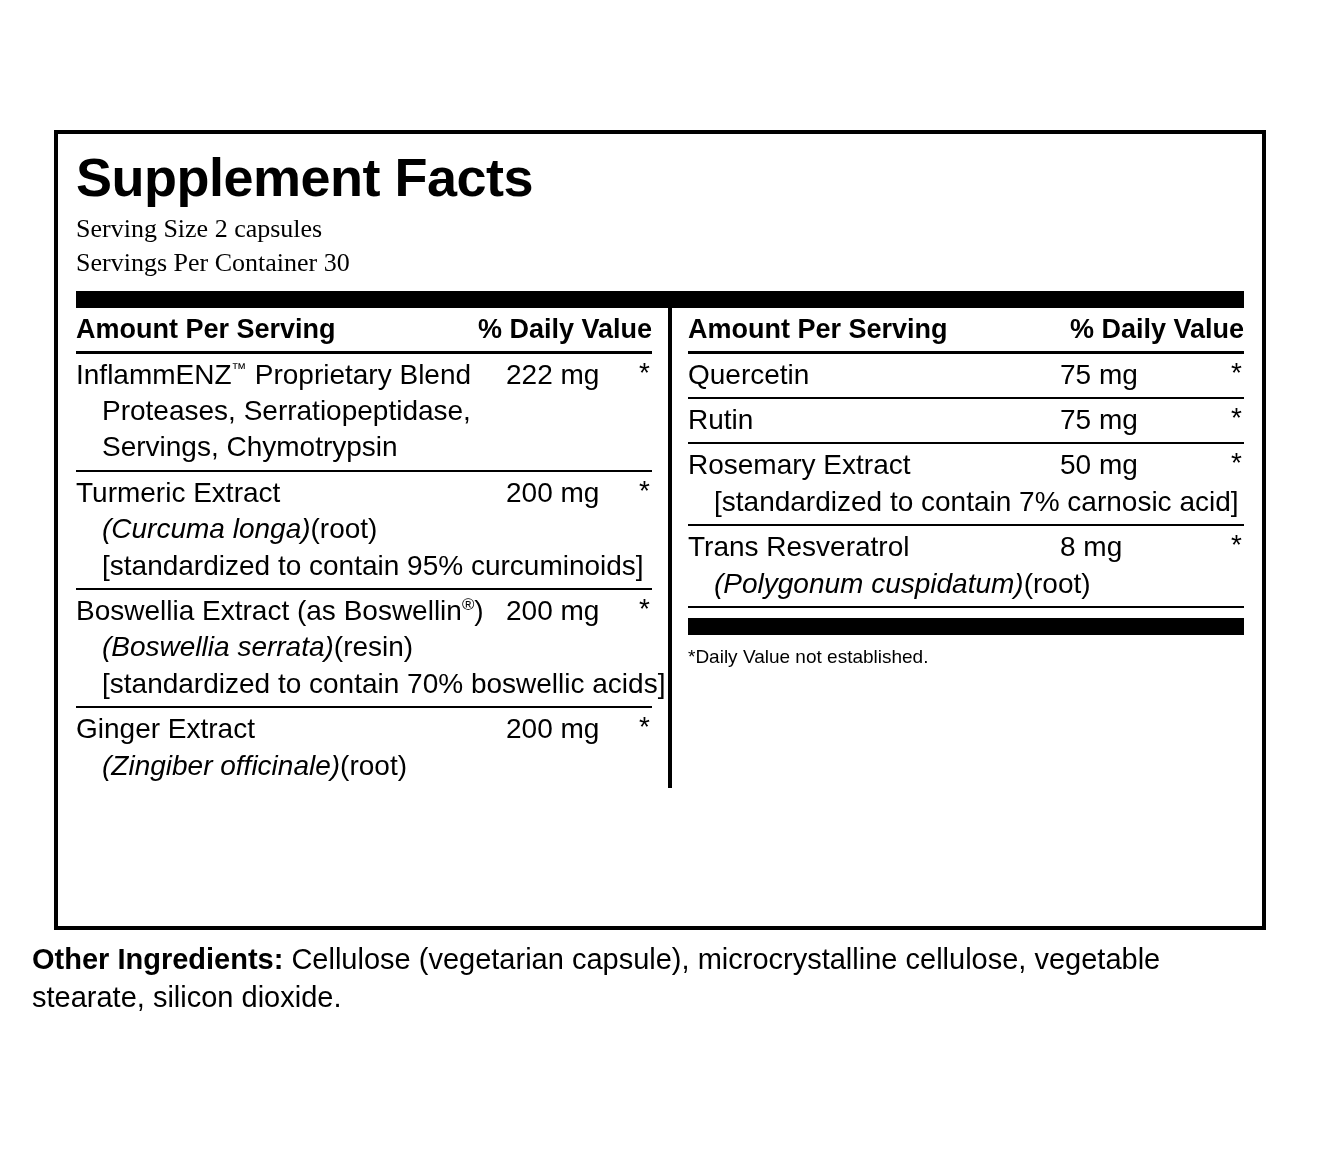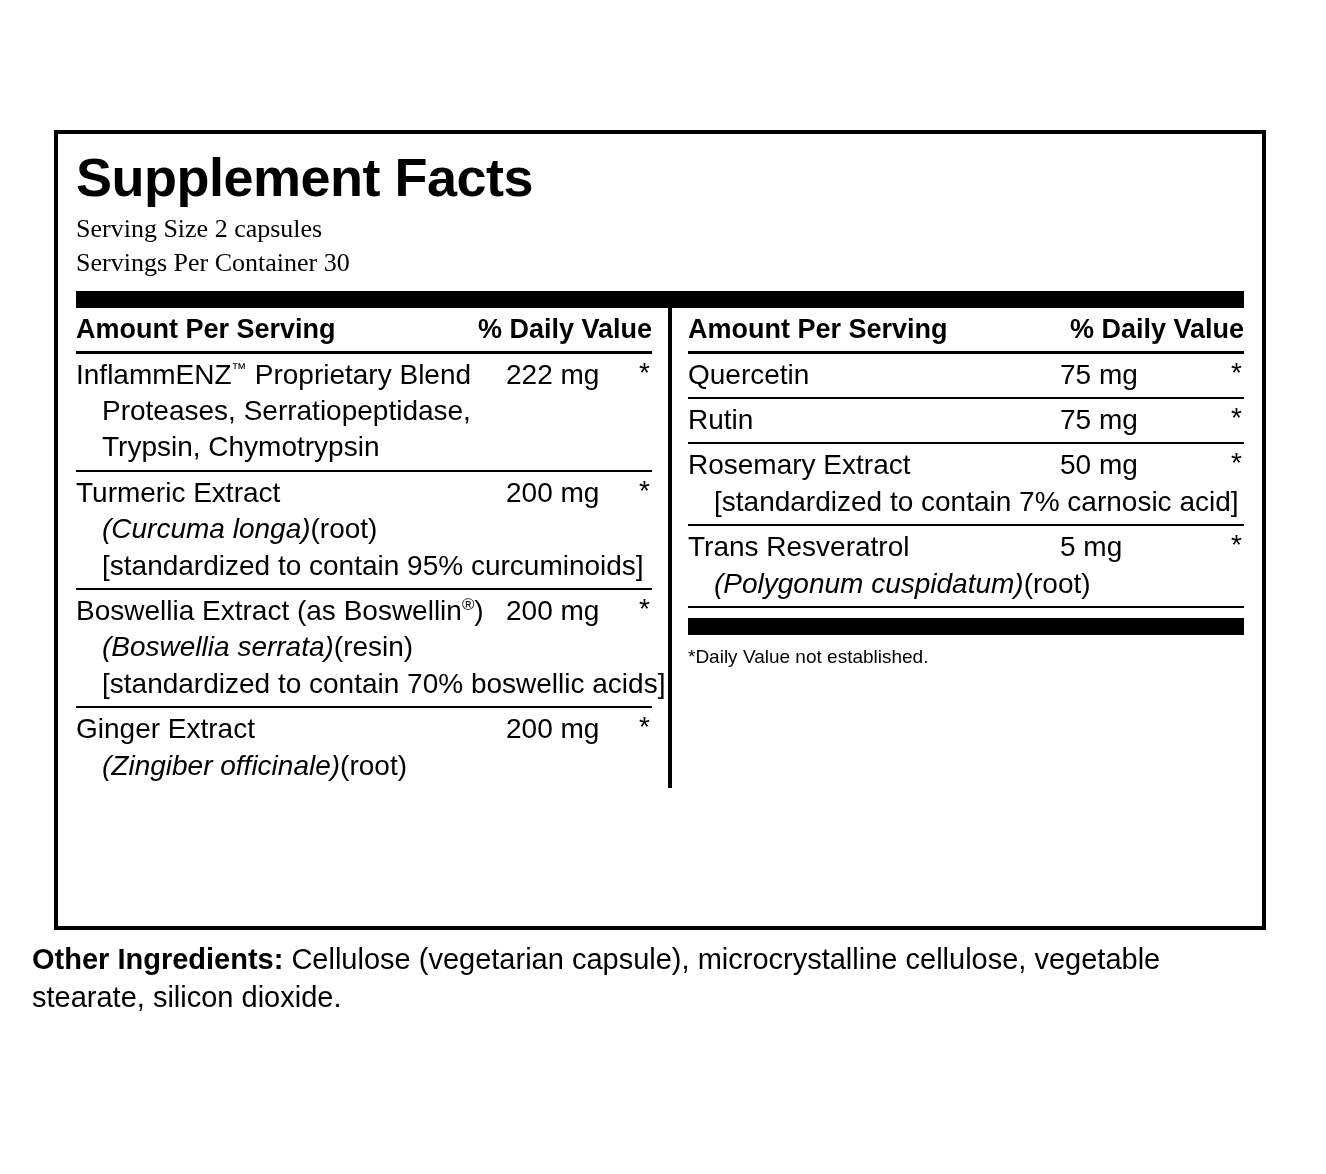--- a/index.html
+++ b/index.html
@@ -208,21 +208,21 @@
             <span>% Daily Value</span>
           </div>
 
           <div class="nutrient">
             <div class="n-main">
               <span class="n-name"><span>InflammENZ</span><span class="sup">™</span><span> Proprietary Blend</span></span>
               <span class="n-amt amt-l">222 mg</span>
               <span class="n-dv dv-l">*</span>
             </div>
             <div class="n-sub">Proteases, Serratiopeptidase,</div>
-            <div class="n-sub">Trypsin, Chymotrypsin</div>
+            <div class="n-sub">Servings, Chymotrypsin</div>
           </div>
 
           <div class="nutrient">
             <div class="n-main">
               <span class="n-name">Turmeric Extract</span>
               <span class="n-amt amt-l">200 mg</span>
               <span class="n-dv dv-l">*</span>
             </div>
             <div class="n-sub"><span class="ital">(Curcuma longa)</span><span>(root)</span></div>
             <div class="n-sub">[standardized to contain 95% curcuminoids]</div>
@@ -279,21 +279,21 @@
               <span class="n-name">Rosemary Extract</span>
               <span class="n-amt amt-r">50 mg</span>
               <span class="n-dv dv-r">*</span>
             </div>
             <div class="n-sub">[standardized to contain 7% carnosic acid]</div>
           </div>
 
           <div class="nutrient">
             <div class="n-main">
               <span class="n-name">Trans Resveratrol</span>
-              <span class="n-amt amt-r">5 mg</span>
+              <span class="n-amt amt-r">8 mg</span>
               <span class="n-dv dv-r">*</span>
             </div>
             <div class="n-sub"><span class="ital">(Polygonum cuspidatum)</span><span>(root)</span></div>
           </div>
 
           <div class="footer-bar"></div>
           <div class="dv-note">*Daily Value not established.</div>
 
         </div>
 

